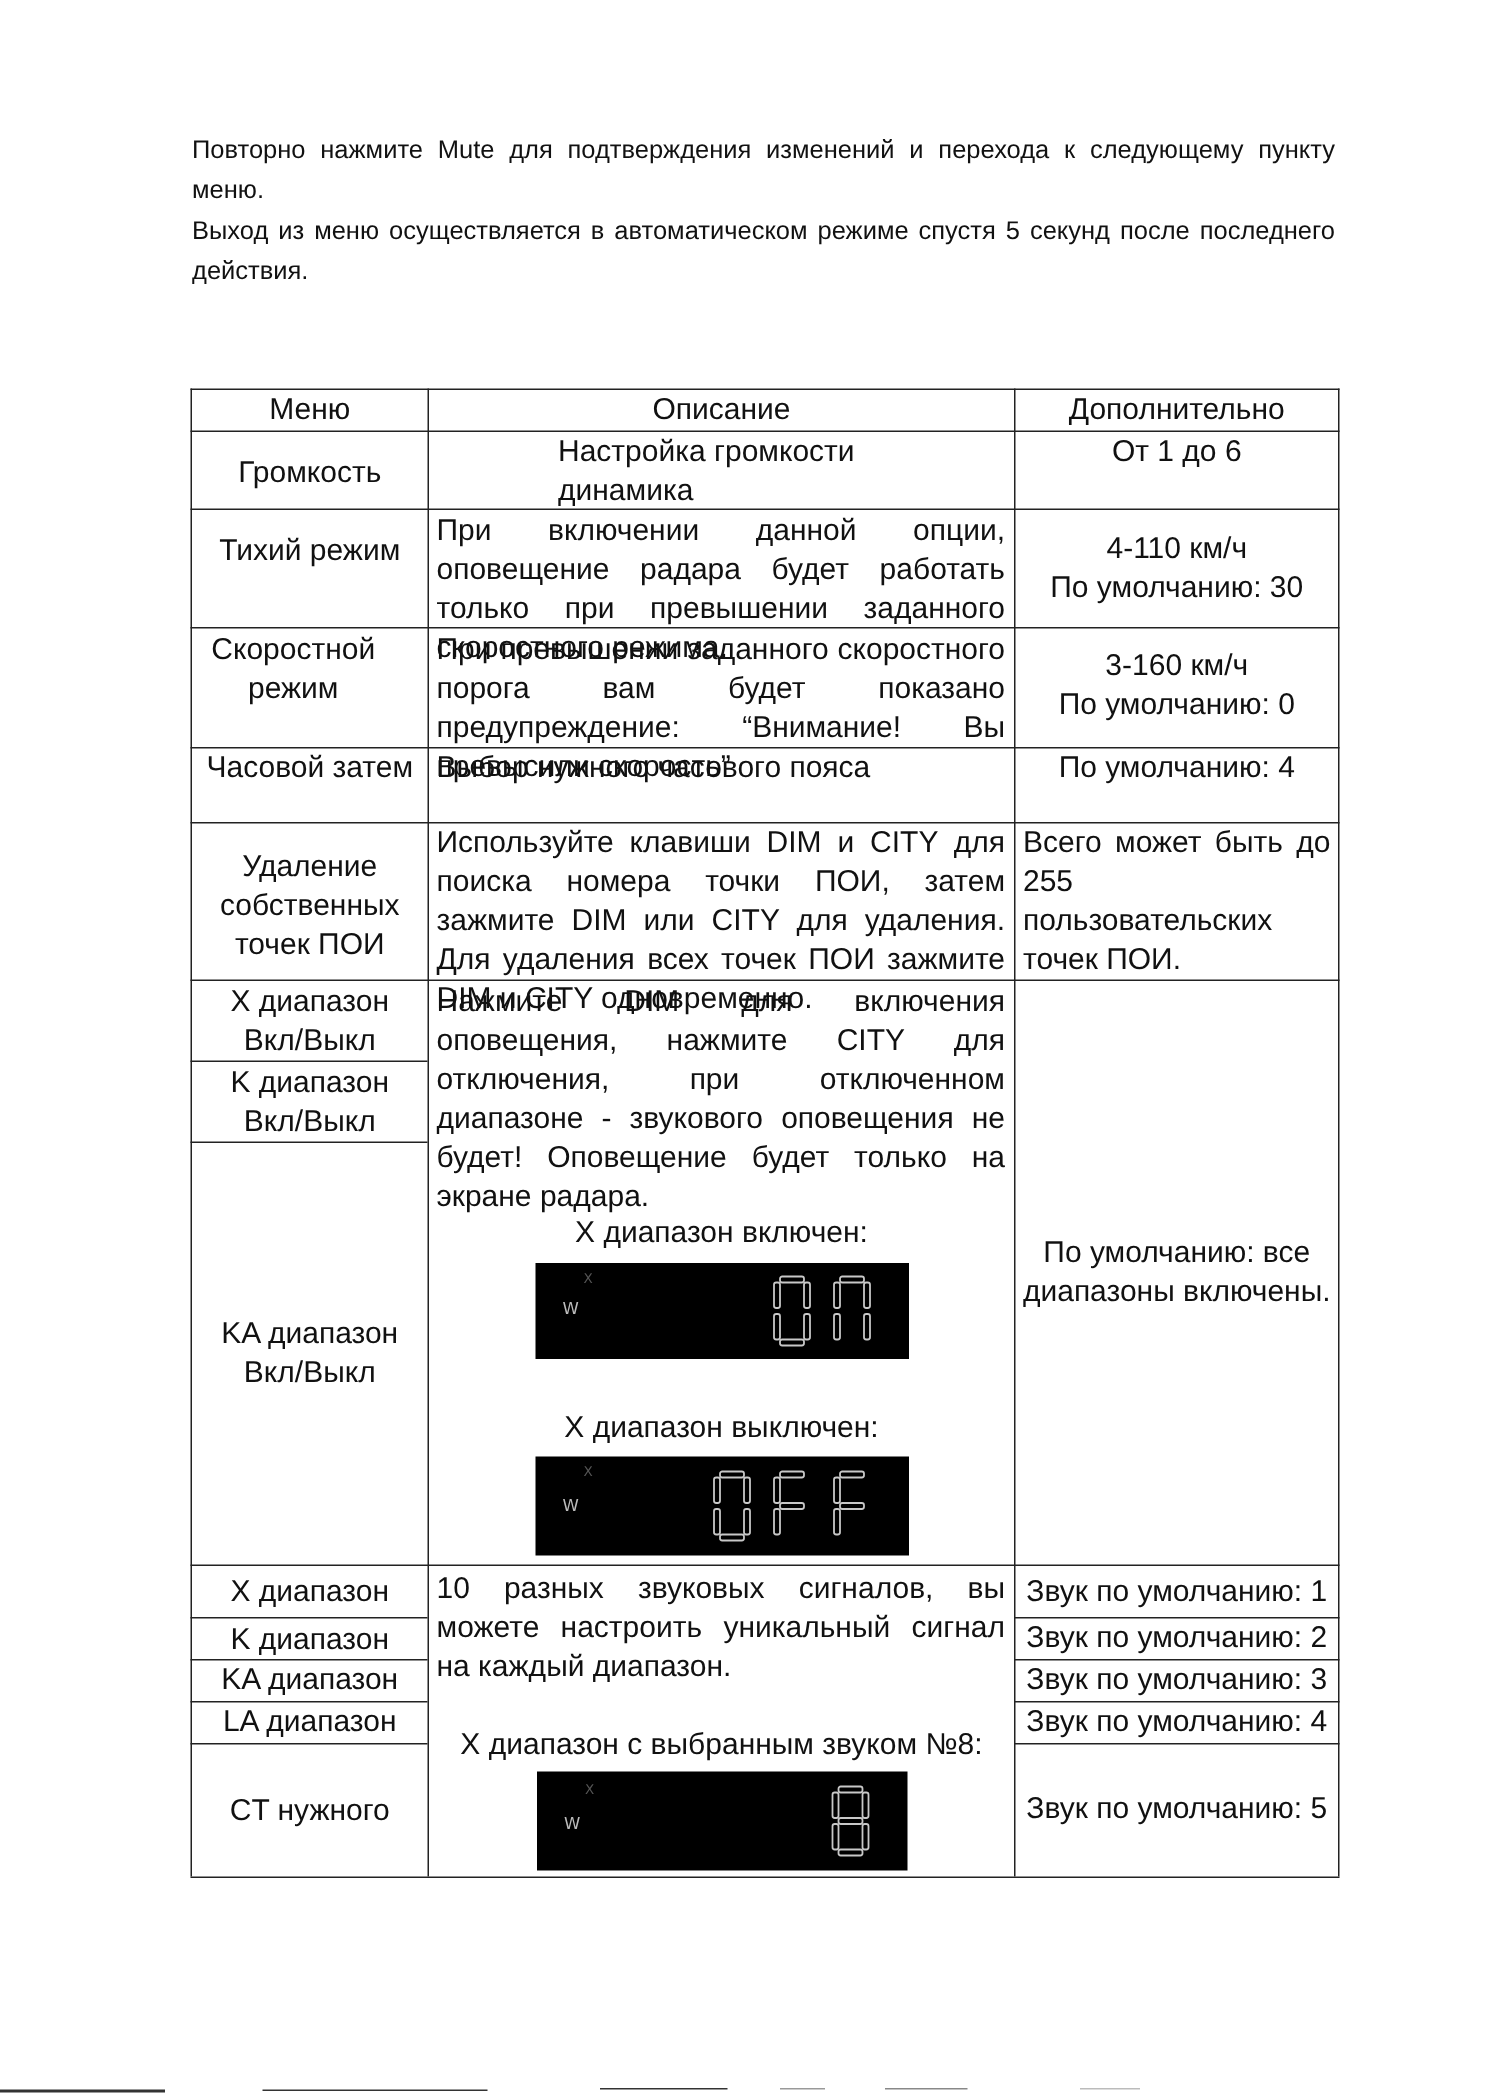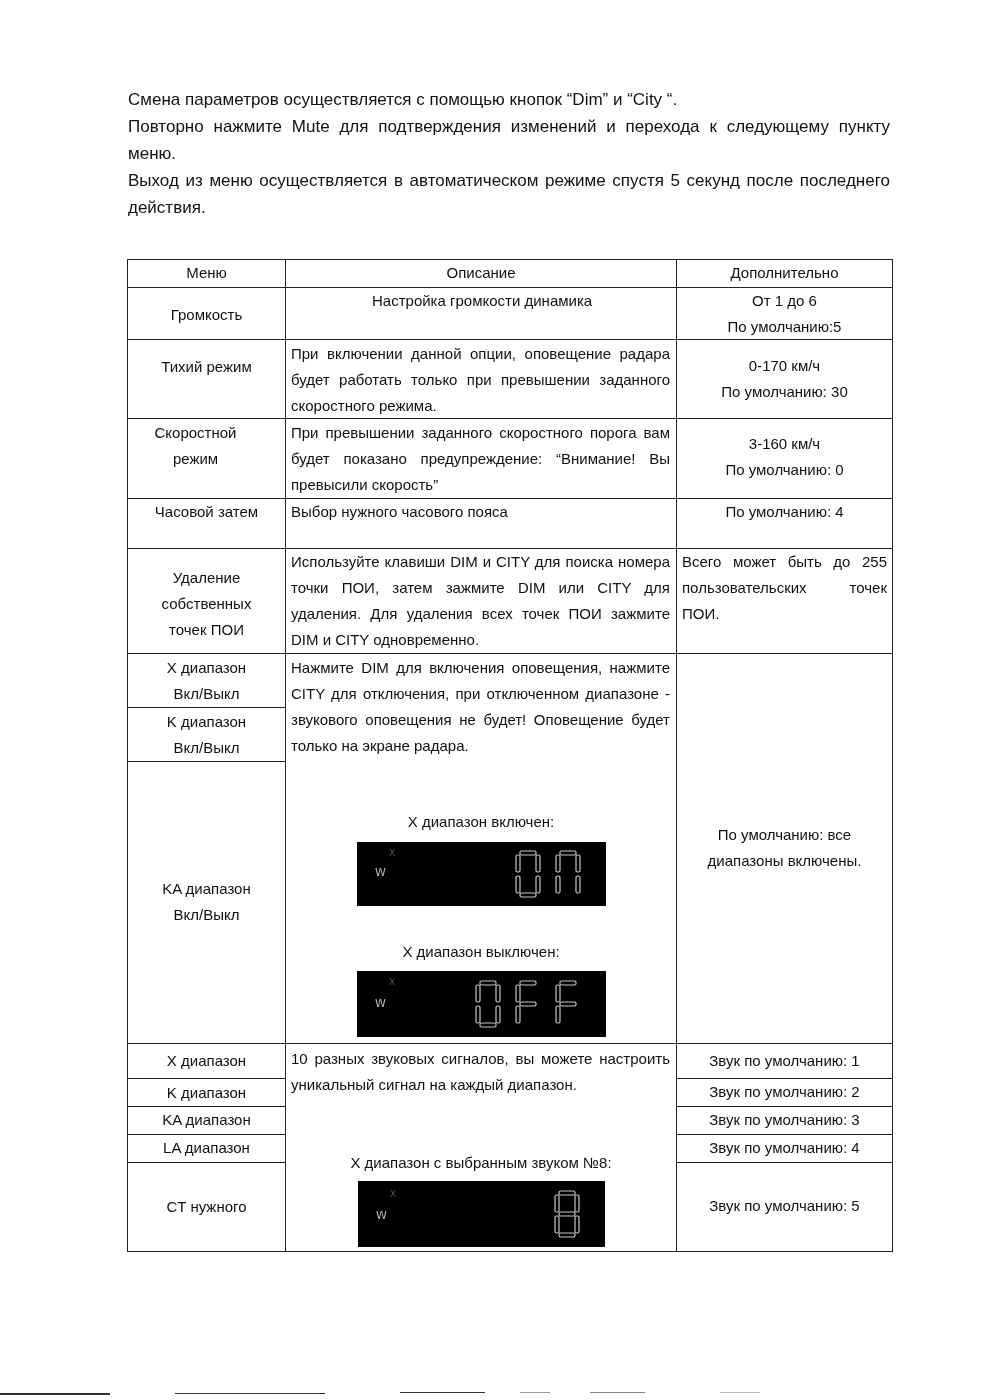--- a/index.html
+++ b/index.html
@@ -3,33 +3,32 @@
 <meta charset="utf-8">
 <style>
   html, body { margin: 0; padding: 0; background: #ffffff; }
   body { width: 990px; height: 1400px; position: relative; overflow: hidden;
          font-family: "Liberation Sans", sans-serif; color: #111; }
   .intro { position: absolute; left: 128px; top: 86px; width: 762px;
            font-size: 17px; line-height: 27px; }
   .intro p { margin: 0; text-align: justify; }
   .line-h { position: absolute; height: 0; border-top: 1.5px solid #222; }
   .line-v { position: absolute; width: 0; border-left: 1.5px solid #222; }
-  .cell { position: absolute; font-size: 15px; line-height: 26px; box-sizing: border-box; }
+  .cell { position: absolute; font-size: 20px; line-height: 26px; box-sizing: border-box; }
   .center { text-align: center; }
   .just { text-align: justify; text-align-last: left; }
   .lcd { position: absolute; background: #000; }
   .lcd .w { position: absolute; color: #bbb; font-size: 11px; font-family: "DejaVu Sans", sans-serif; }
   .lcd .x { position: absolute; color: #555; font-size: 9px; font-family: "DejaVu Sans", sans-serif; }
   .footer-line { position: absolute; height: 0; border-top: 2px solid #333; }
 </style>
 </head>
 <body>
 
 <div class="intro">
-  <p>Смена параметров осуществляется с помощью кнопок “Dim” и “City “.</p>
   <p>Повторно нажмите Mute для подтверждения изменений и перехода к следующему пункту меню.</p>
   <p>Выход из меню осуществляется в автоматическом режиме спустя 5 секунд после последнего действия.</p>
 </div>
 
 <div>
 
   <div class="line-v" style="left:127px;top:259px;height:992px"></div>
   <div class="line-v" style="left:285px;top:259px;height:992px"></div>
   <div class="line-v" style="left:676px;top:259px;height:992px"></div>
   <div class="line-v" style="left:892px;top:259px;height:992px"></div>
@@ -57,27 +56,26 @@
   <div class="line-h" style="left:676px;top:1162px;width:217px"></div>
 
   <div class="cell center" style="left:128px;top:260px;width:157px">Меню</div>
   <div class="cell center" style="left:286px;top:260px;width:390px">Описание</div>
   <div class="cell center" style="left:677px;top:260px;width:215px">Дополнительно</div>
 
   <div class="cell center" style="left:128px;top:302px;width:157px">Громкость</div>
   <div class="cell" style="left:372px;top:288px;width:280px">Настройка громкости динамика</div>
   <div class="cell center" style="left:677px;top:288px;width:215px">
     <div>От 1 до 6</div>
-    <div>По умолчанию:5</div>
   </div>
 
   <div class="cell center" style="left:128px;top:354px;width:157px">Тихий режим</div>
   <div class="cell just" style="left:291px;top:341px;width:379px">При включении данной опции, оповещение радара будет работать только при превышении заданного скоростного режима.</div>
   <div class="cell center" style="left:677px;top:353px;width:215px">
-    <div>0-170 км/ч</div>
+    <div>4-110 км/ч</div>
     <div>По умолчанию: 30</div>
   </div>
 
   <div class="cell center" style="left:117px;top:420px;width:157px">
     <div>Скоростной</div>
     <div>режим</div>
   </div>
   <div class="cell just" style="left:291px;top:420px;width:379px">При превышении заданного скоростного порога вам будет показано предупреждение: “Внимание! Вы превысили скорость”</div>
   <div class="cell center" style="left:677px;top:431px;width:215px">
     <div>3-160 км/ч</div>

